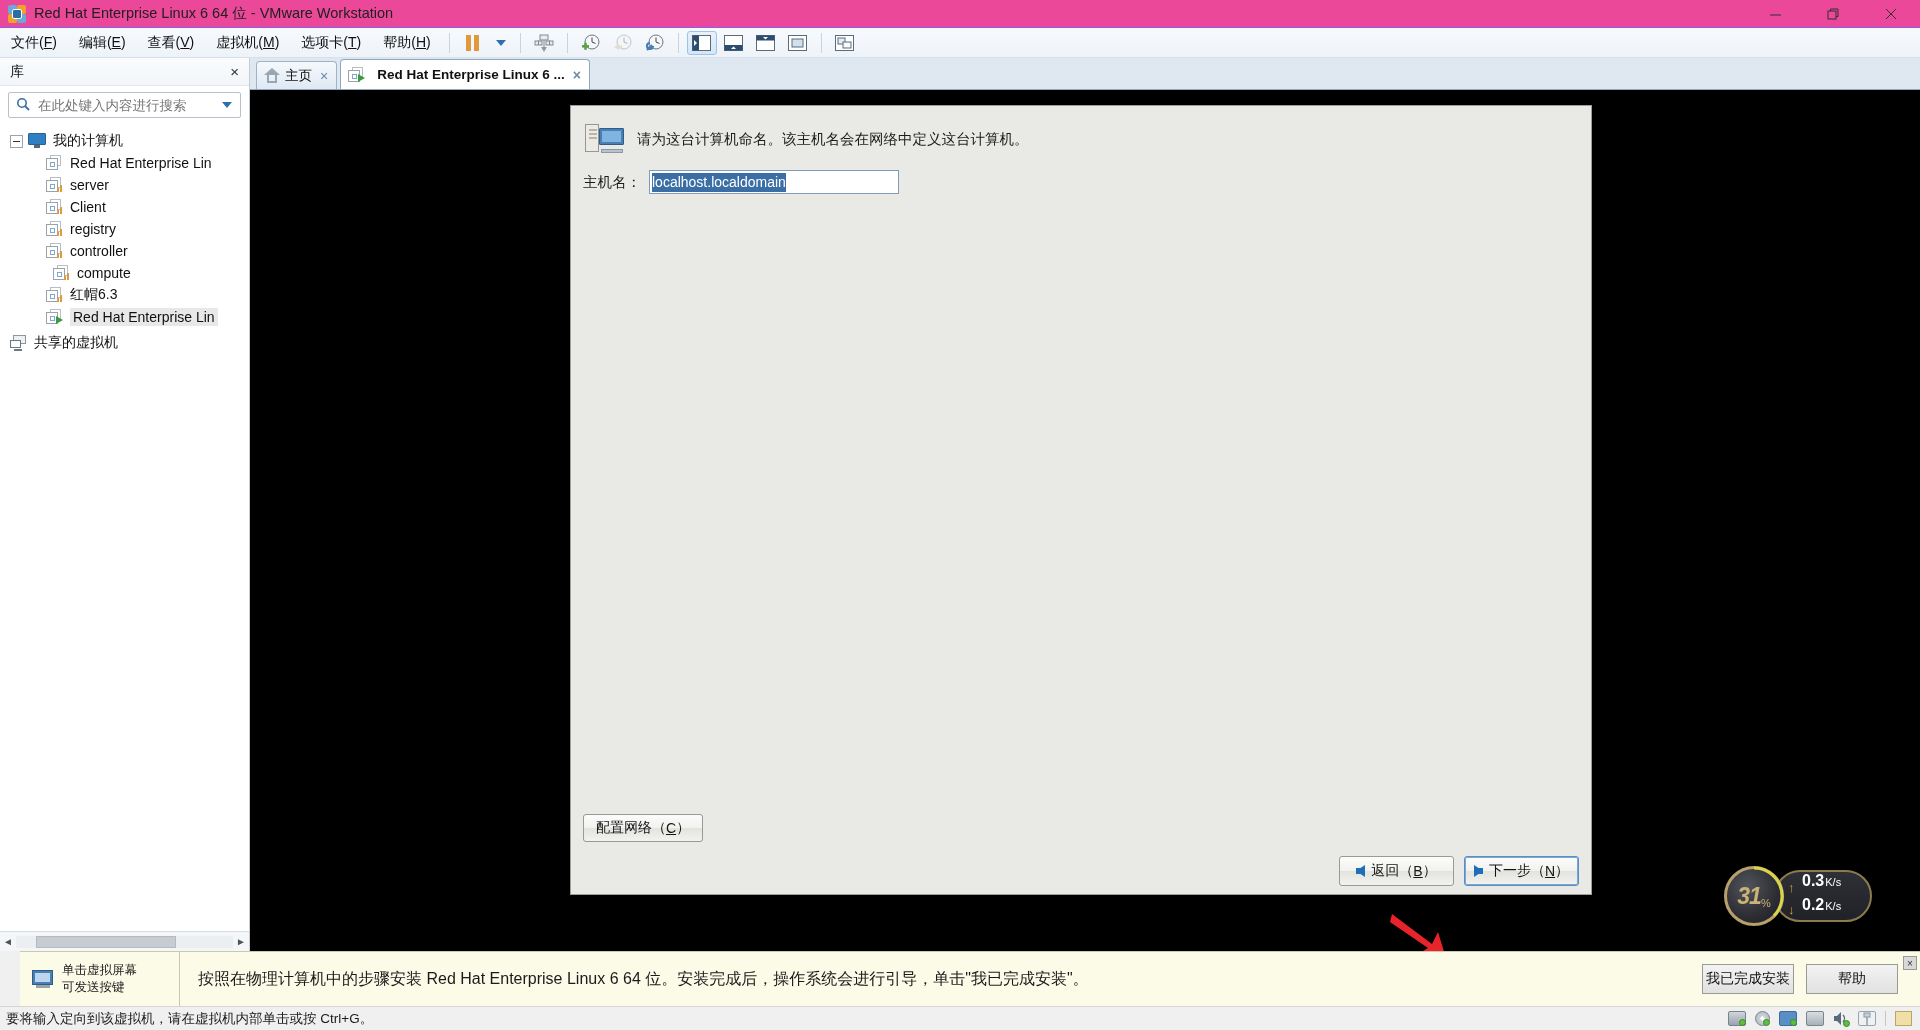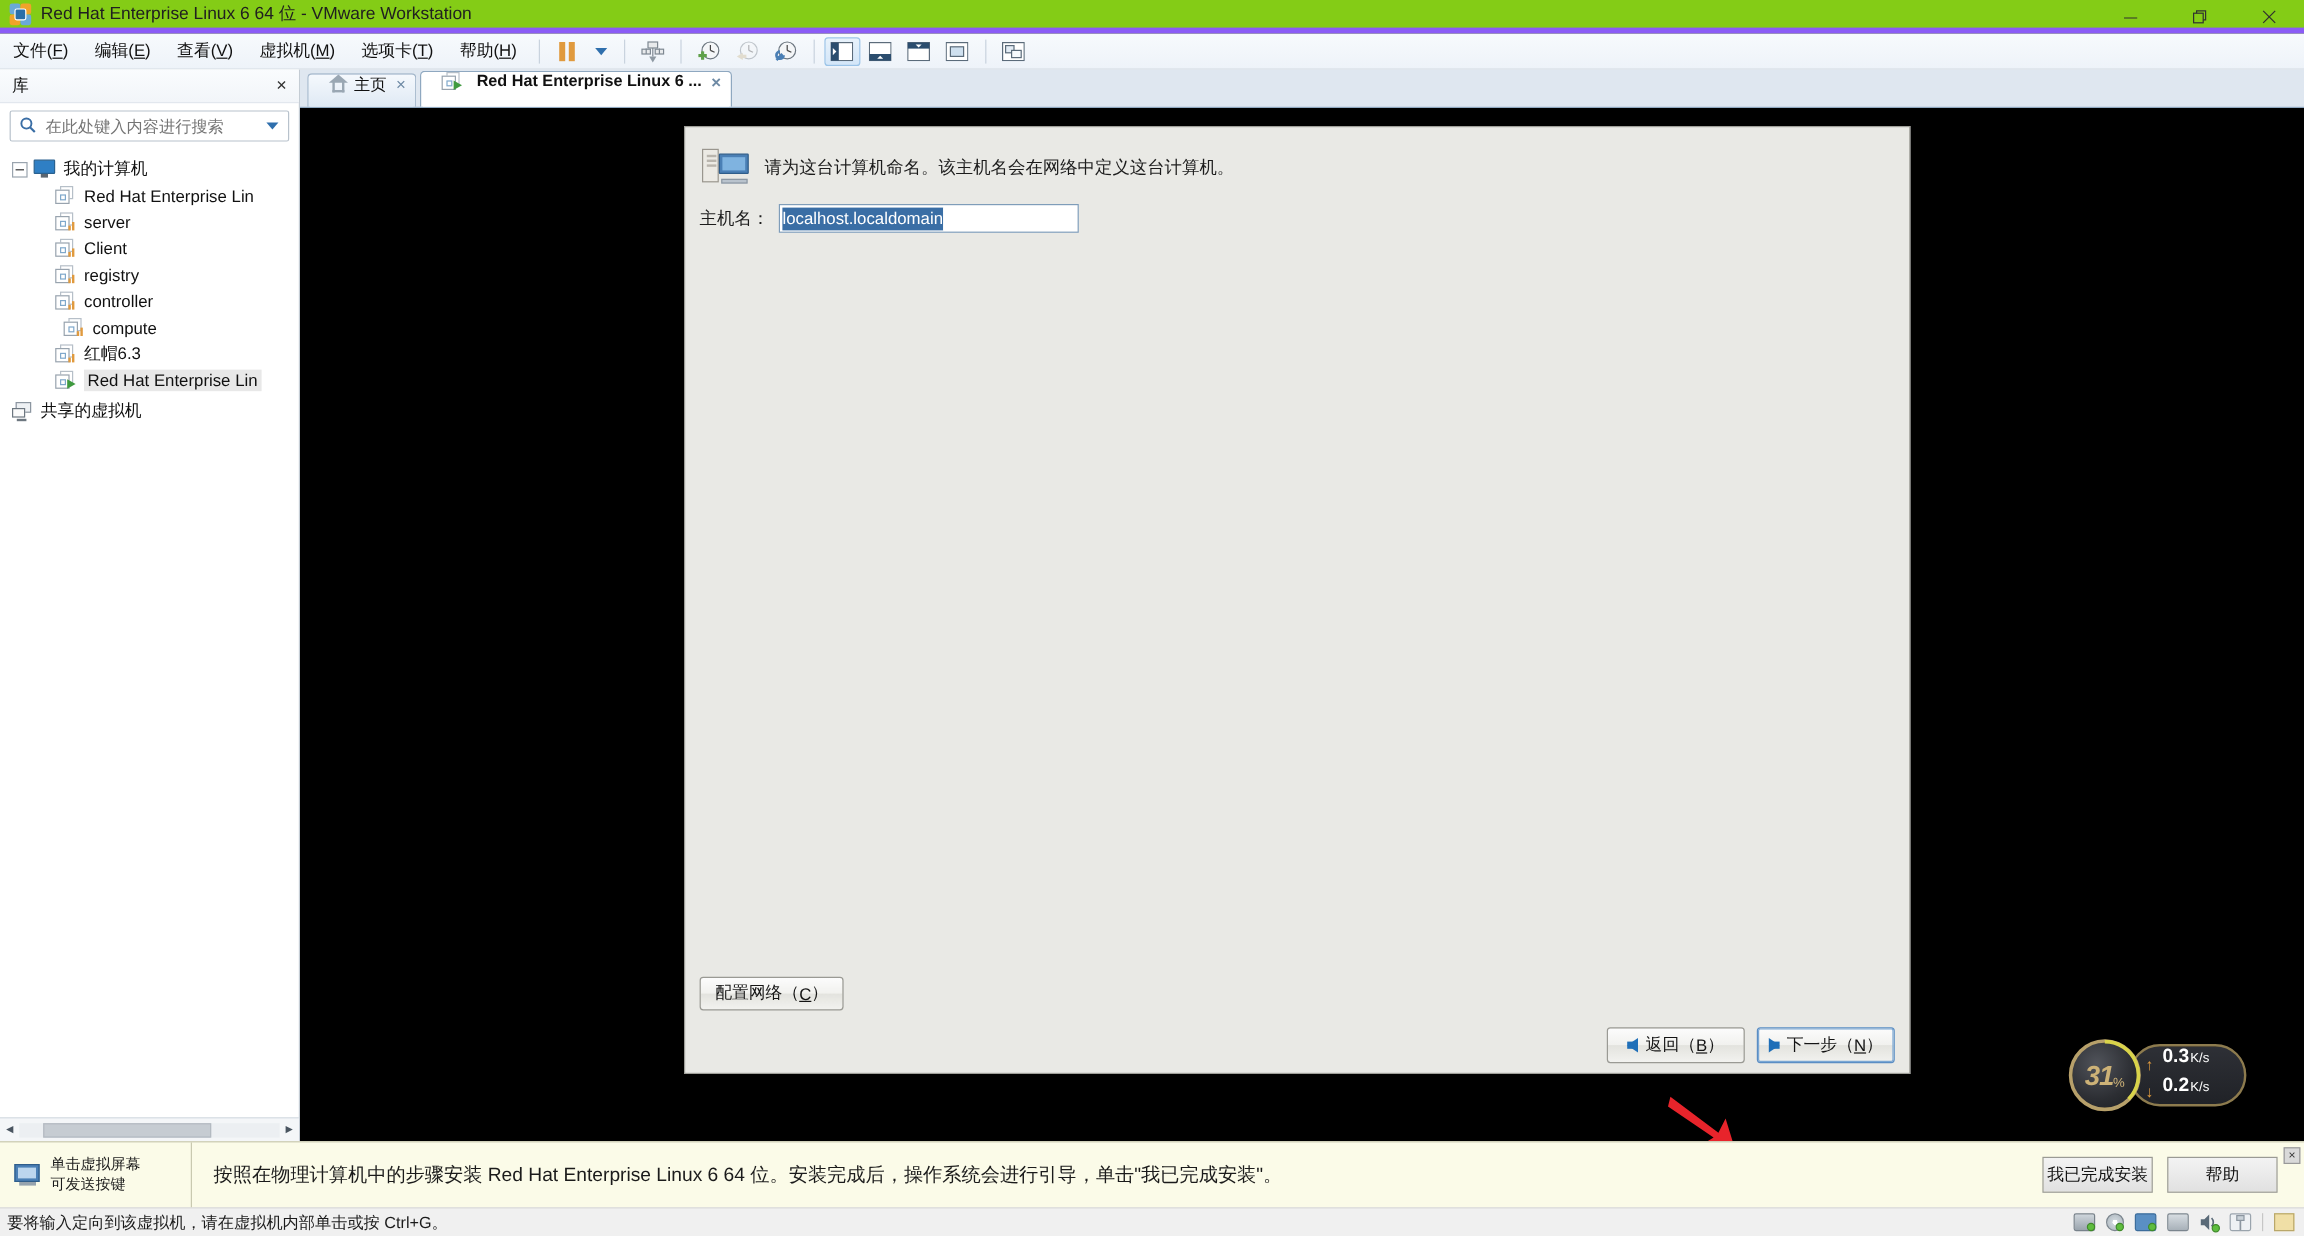--- a/index.html
+++ b/index.html
@@ -14,23 +14,23 @@
   #app {
     width: 1920px; height: 1030px;
     position: relative;
     background: #f0f0f0;
     display: flex; flex-direction: column;
   }
 
   
   .titlebar {
     height: 28px; min-height: 28px;
-    background: #84cc16;
+    background: #ec4899;
     display: flex; align-items: center;
-    border-bottom: 5px solid #8b5cf6;
+    border-bottom: 1px solid #8b5cf6;
     position: relative;
   }
   .title-icon {
     width: 18px; height: 18px; margin-left: 8px; margin-right: 8px;
     position: relative; flex: 0 0 auto;
   }
   .title-icon .sq { position: absolute; border-radius: 2px; }
   .title-icon .s1 { left:0; top:0; width:9px; height:9px; background:#6aa9d8; }
   .title-icon .s2 { right:0; top:0; width:9px; height:9px; background:#f0a32a; }
   .title-icon .s3 { left:0; bottom:0; width:9px; height:9px; background:#f0a32a; }
@@ -226,20 +226,21 @@
   .rate .unit { font-size: 11px; margin-left: 1px; }
   .rate-ar { position:absolute; left: 12px; font-size: 13px; color:#e09a3e; font-weight: bold; }
 
   
   .notifybar {
     height: 55px; min-height: 55px;
     background: #fbfbe8;
     border-top: 1px solid #c9c9b0;
     display: flex; align-items: center;
     position: relative;
+    margin-left: 20px;
   }
   .nb-left {
     width: 160px; min-width:160px; display: flex; align-items: center;
     padding-left: 12px; border-right: 1px solid #c9c9b0; height: 100%;
   }
   .nb-kbdicon { width: 22px; height: 18px; position: relative; margin-right: 8px; flex:0 0 auto; }
   .nb-kbdicon .scr { position:absolute; left:0; top:0; width:21px; height:15px; background:#4a7fb5; border:1px solid #2f5d8a; }
   .nb-kbdicon .scr::after{content:"";position:absolute;left:2px;top:2px;right:2px;bottom:2px;background:#bcd6ee;}
   .nb-kbdicon .base { position:absolute; left:4px; bottom:0; width:14px; height:3px; background:#96a3ae; }
   .nb-left .two { font-size: 12.5px; line-height: 1.35; color: #1b1b1b; }
@@ -279,22 +280,22 @@
 
   
   .tabstrip {
     height: 32px; min-height: 32px;
     background: #dfe7f0;
     display: flex; align-items: flex-end;
     padding-left: 6px;
     border-bottom: 1px solid #8fa8c0;
   }
   .tab {
-    height: 28px; display: flex; 
-    padding: 0 8px 0 17px; margin-right: 3px;
+    height: 28px; display: flex; align-items: center;
+    padding: 0 8px 0 7px; margin-right: 3px;
     border: 1px solid #9fb3c8; border-bottom: none;
     border-radius: 4px 4px 0 0;
     background: linear-gradient(to bottom,#f5f9fd,#dfe9f4);
     font-size: 13.5px; color:#111; white-space: nowrap;
   }
   .tab.active {
     background: #ffffff; font-weight: bold;
     height: 30px; border-color:#8fa8c0;
   }
   .tab .tx { margin: 0 8px 0 5px; }

